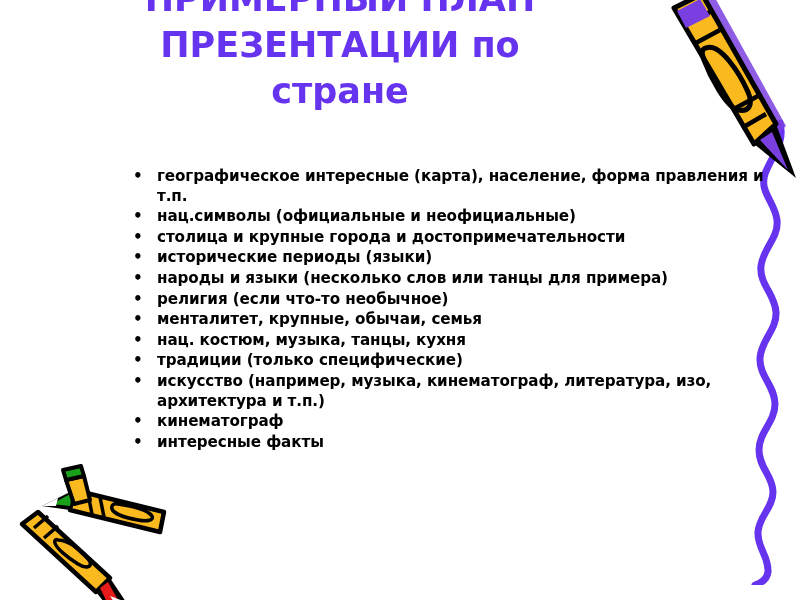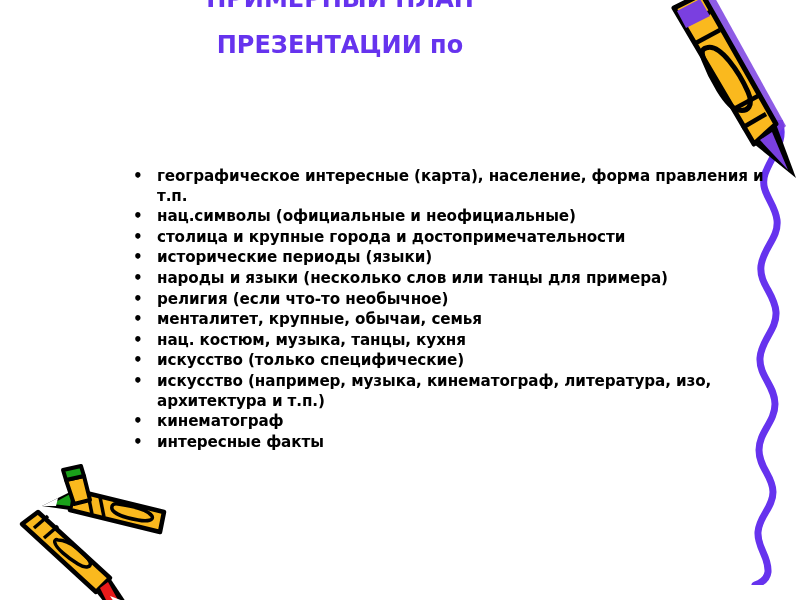--- a/index.html
+++ b/index.html
@@ -24,21 +24,21 @@
     position: absolute;
     left: 60px;
     top: -24px;
     width: 560px;
     text-align: center;
     z-index: 5;
   }
   .title-line {
     font-family: "DejaVu Sans", "Liberation Sans", sans-serif;
     font-weight: bold;
-    font-size: 24px;
+    font-size: 35px;
     line-height: 46px;
     color: #6633ee;
     letter-spacing: 0px;
     white-space: nowrap;
   }
 
   
   .bullet-list {
     position: absolute;
     left: 128px;
@@ -100,20 +100,21 @@
   }
 </style>
 </head>
 <body>
 
 <div id="slide">
 
   <div class="title-block">
     <div class="title-line">ПРИМЕРНЫЙ ПЛАН</div>
     <div class="title-line">ПРЕЗЕНТАЦИИ по</div>
+    <div class="title-line">стране</div>
   </div>
 
   <div class="bullet-list">
 
     <div class="bullet-item">
       <span class="dot">•</span>
       <span class="btext">географическое интересные (карта), население, форма правления и т.п.</span>
     </div>
 
     <div class="bullet-item">
@@ -146,21 +147,21 @@
       <span class="btext">менталитет, крупные, обычаи, семья</span>
     </div>
 
     <div class="bullet-item">
       <span class="dot">•</span>
       <span class="btext">нац. костюм, музыка, танцы, кухня</span>
     </div>
 
     <div class="bullet-item">
       <span class="dot">•</span>
-      <span class="btext">искусство (только специфические)</span>
+      <span class="btext">традиции (только специфические)</span>
     </div>
 
     <div class="bullet-item">
       <span class="dot">•</span>
       <span class="btext">искусство (например, музыка, кинематограф, литература, изо, архитектура и т.п.)</span>
     </div>
 
     <div class="bullet-item">
       <span class="dot">•</span>
       <span class="btext">кинематограф</span>

